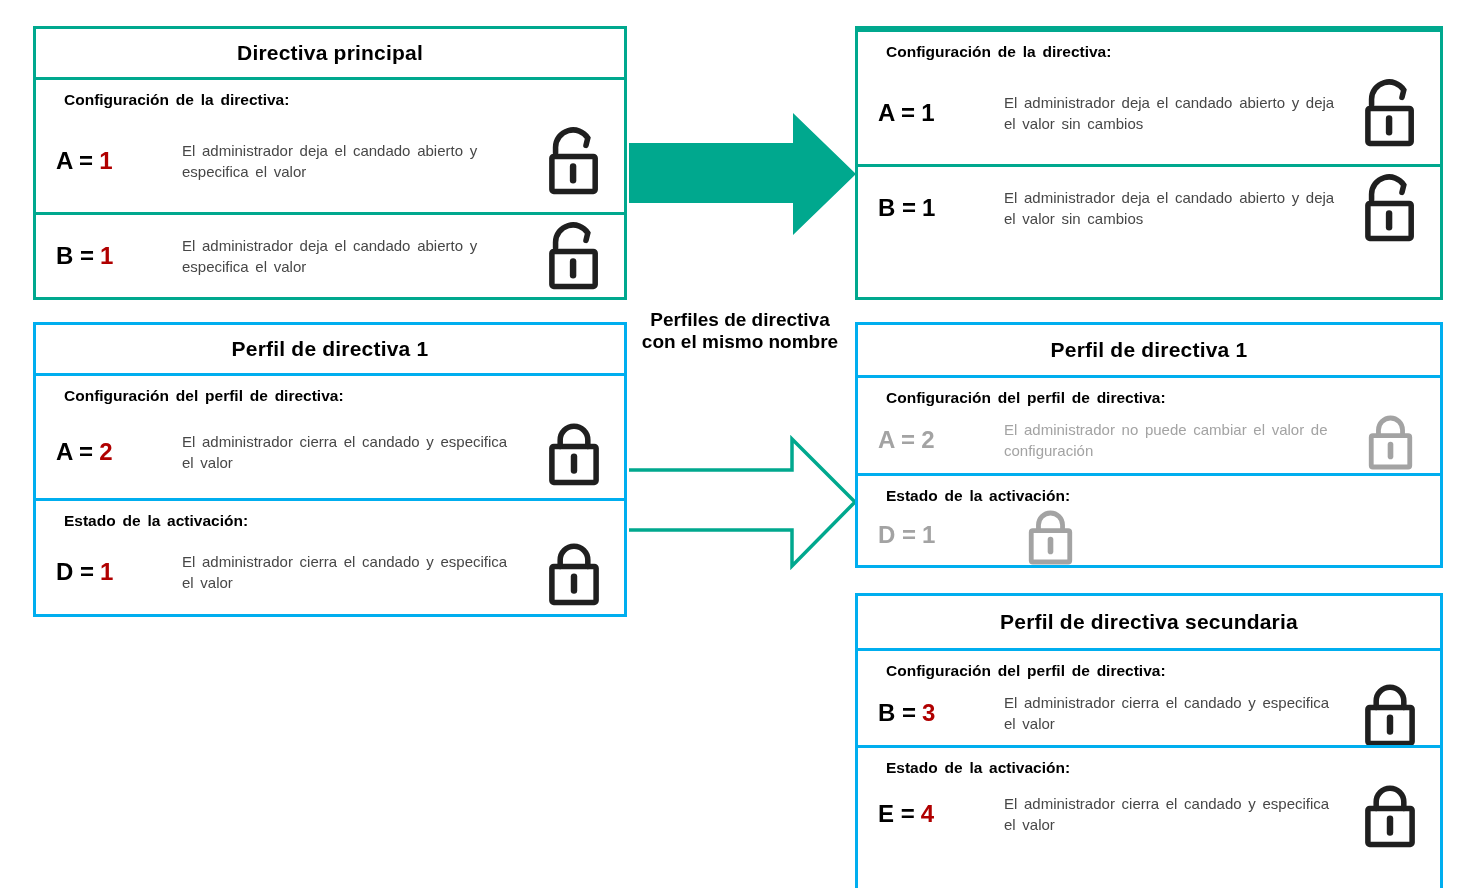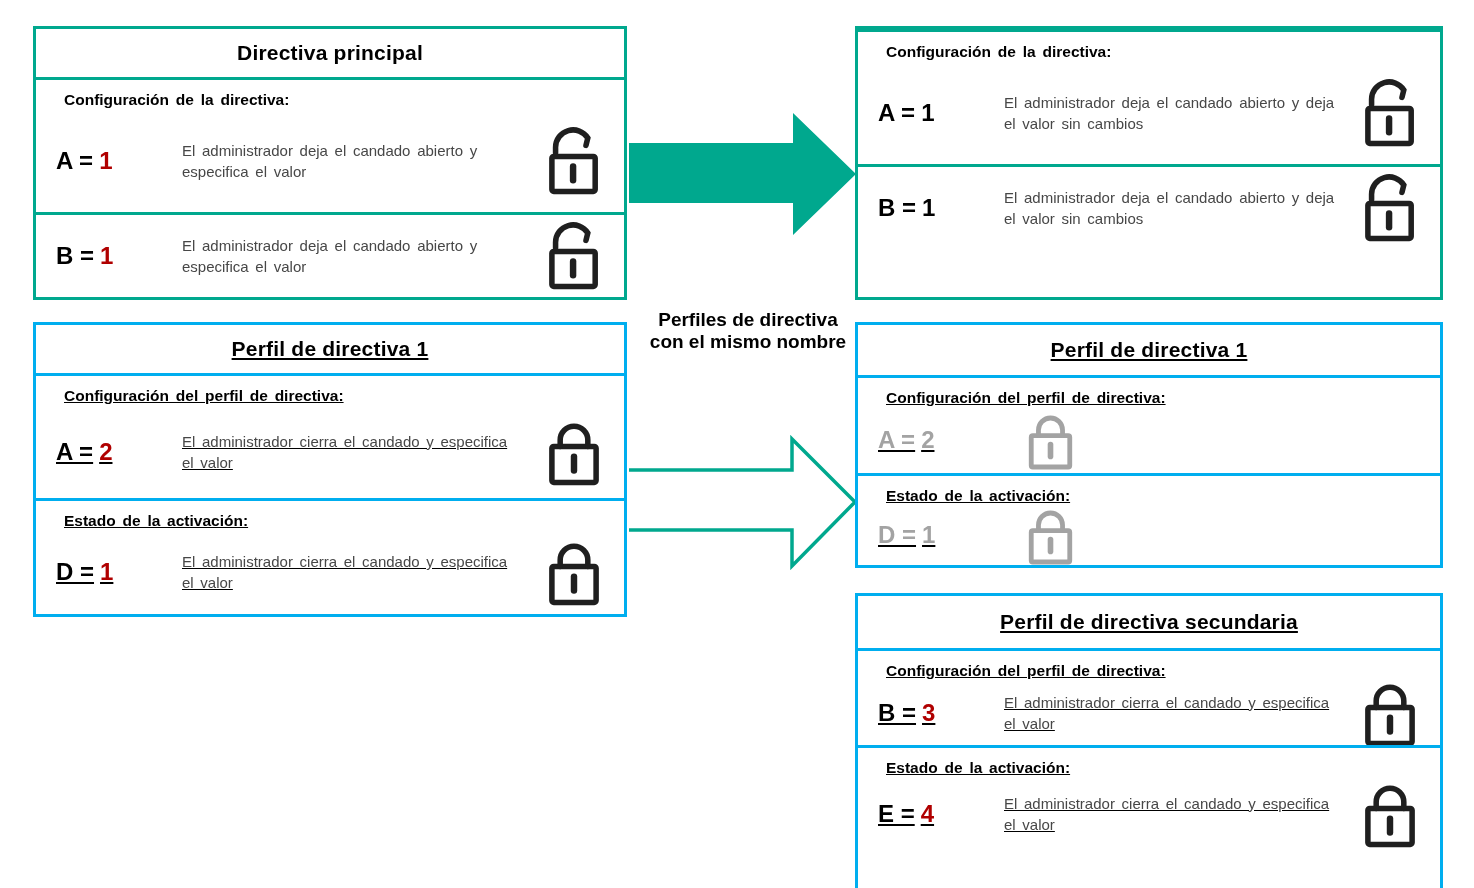--- a/index.html
+++ b/index.html
@@ -3,21 +3,21 @@
 <meta charset="utf-8">
 <style>
   html,body{margin:0;padding:0;background:#fff;}
   #stage{
     position:relative;width:1474px;height:888px;background:#fff;overflow:hidden;
     font-family:"Liberation Sans","DejaVu Sans",sans-serif;color:#000;
   }
   #arrow-layer{position:absolute;left:0;top:0;pointer-events:none;}
   .box{position:absolute;background:#fff;border:3px solid;box-sizing:border-box;display:flex;flex-direction:column;}
   .box.teal{border-color:var(--teal);}
-  .box.blue{border-color:var(--blue);text-decoration:underline;}
+  .box.blue{border-color:var(--blue);}
   .box.teal .row{border-top:3px solid var(--teal);}
   .box.blue .row{border-top:3px solid var(--blue);}
   .title{
     display:flex;align-items:center;justify-content:center;
     font-size:21px;font-weight:bold;letter-spacing:.2px;box-sizing:border-box;
   }
   .row{display:flex;flex-direction:column;box-sizing:border-box;}
   .hdr{font-size:15.5px;font-weight:bold;padding:11px 0 0 28px;word-spacing:2.5px;}
   .content{flex:1;display:flex;align-items:center;min-height:0;}
   .setting{width:142px;padding-left:20px;box-sizing:border-box;font-size:24px;font-weight:bold;white-space:nowrap;}
@@ -27,21 +27,21 @@
   .desc{
     flex:1;text-align:left;font-size:15px;line-height:21px;color:var(--text);
     word-spacing:2.5px;max-width:372px;margin:0 auto;padding:0 4px;
   }
   .lock{width:100px;display:flex;align-items:center;justify-content:center;color:var(--ink);}
   .lock.gray{color:var(--gray);}
   .lock svg{display:block;width:56px;height:70px;}
   .lock.small svg{width:49px;height:61px;}
   .connector-label{
     position:absolute;left:628px;top:309px;width:224px;text-align:center;
-    font-size:19px;font-weight:bold;line-height:22px;white-space:pre-line;color:#000;margin-left:8px;
+    font-size:19px;font-weight:bold;line-height:22px;white-space:pre-line;color:#000;
   }
 </style>
 </head>
 <body>
 
 <div id="stage">
 
   <svg width="0" height="0" style="position:absolute" aria-hidden="true">
     <defs>
       <g id="open-lock-glyph">
@@ -145,20 +145,21 @@
 
   <div class="connector-label">Perfiles de directiva
 con el mismo nombre</div>
 
   <div class="box blue" style="left:855px;top:322px;width:588px;height:246px">
     <div class="title" style="height:50px">Perfil de directiva 1</div>
     <div class="row" style="height:98px">
       <div class="hdr">Configuración del perfil de directiva:</div>
       <div class="content">
         <div class="setting muted"><span>A =</span><span class="val">2</span></div>
+        <div class="desc muted">El administrador no puede cambiar el valor de configuración</div>
         <div class="lock gray small">
             <svg viewBox="0 0 60 76">
               <use href="#closed-lock-glyph"></use>
             </svg>
           </div>
       </div>
     </div>
     <div class="row" style="height:92px">
       <div class="hdr">Estado de la activación:</div>
       <div class="content">

